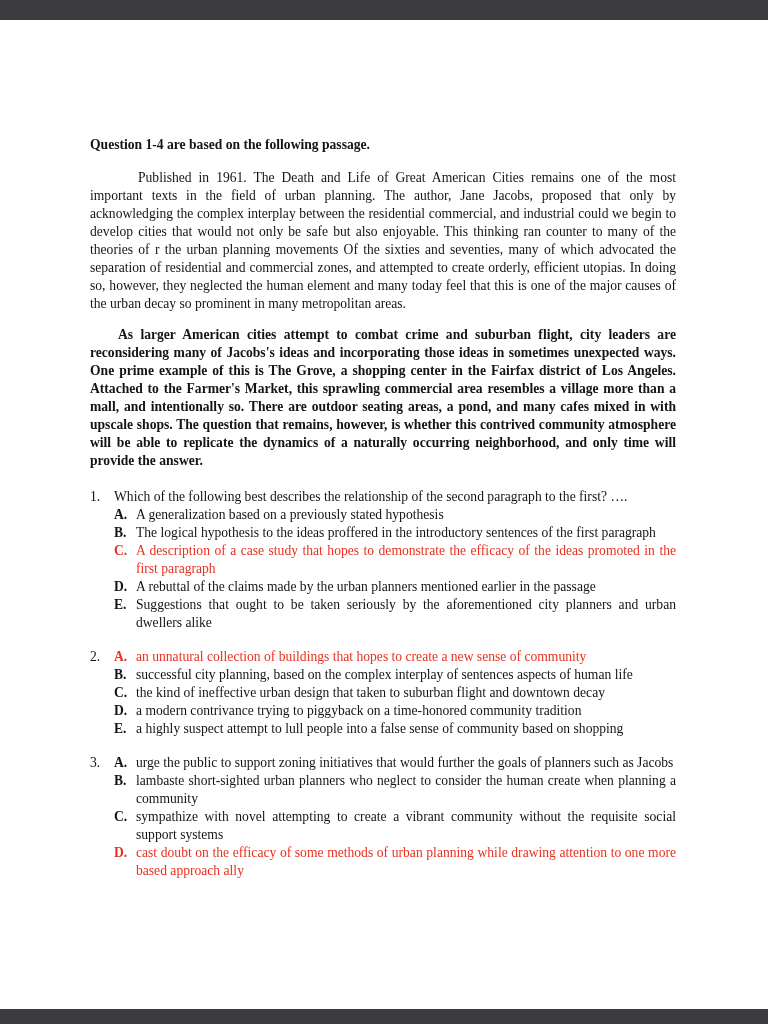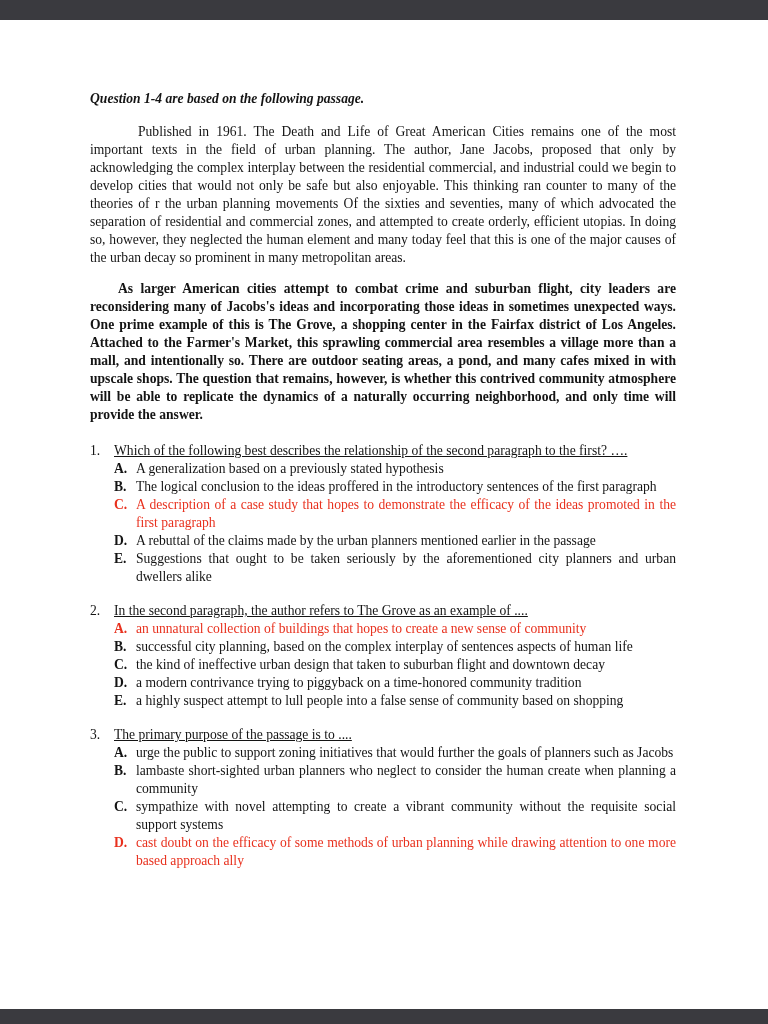--- a/index.html
+++ b/index.html
@@ -14,34 +14,34 @@
   .viewer-bar { width:100%; background:#3a3a3f; }
   .viewer-bar.top { height:20px; }
   .viewer-bar.bottom { height:15px; position:absolute; left:0; bottom:0; }
   .page {
     padding:70px 92px 0 90px;
     font-size:13.6px;
     line-height:18px;
   }
   .doc-header {
     font-weight:bold;
-    font-style:italic;
     margin-bottom:15px;
+    margin-top:46px;
   }
   .para {
     text-align:justify;
     margin-bottom:13px;
   }
   .para.p1 { text-indent:48px; }
   .para.p2 { text-indent:28px;font-weight:bold; }
   .questions { margin-top:18px; }
   .question { display:flex; margin-bottom:16px; }
   .qnum { width:24px; flex:none; }
   .qbody { flex:1; min-width:0; }
-  .stem { text-align:justify;text-decoration:underline; }
+  .stem { text-align:justify; }
   .option { display:flex; }
   .letter { width:22px; flex:none; font-weight:bold; }
   .otext { flex:1; min-width:0; text-align:justify; }
   .highlight { color:var(--hl, #e8311e); }
 </style>
 </head>
 <body>
 
 <div class="viewer-bar top"></div>
 
@@ -57,41 +57,40 @@
     <div class="question">
       <span class="qnum">1.</span>
       <div class="qbody">
         <div class="stem">Which of the following best describes the relationship of the second paragraph to the first? ….</div>
         <div class="option">
           <span class="letter">A.</span>
           <span class="otext">A generalization based on a previously stated hypothesis</span>
         </div>
         <div class="option">
           <span class="letter">B.</span>
-          <span class="otext">The logical conclusion to the ideas proffered in the introductory sentences of the first paragraph</span>
+          <span class="otext">The logical hypothesis to the ideas proffered in the introductory sentences of the first paragraph</span>
         </div>
         <div class="option highlight">
           <span class="letter">C.</span>
           <span class="otext">A description of a case study that hopes to demonstrate the efficacy of the ideas promoted in the first paragraph</span>
         </div>
         <div class="option">
           <span class="letter">D.</span>
           <span class="otext">A rebuttal of the claims made by the urban planners mentioned earlier in the passage</span>
         </div>
         <div class="option">
           <span class="letter">E.</span>
           <span class="otext">Suggestions that ought to be taken seriously by the aforementioned city planners and urban dwellers alike</span>
         </div>
       </div>
     </div>
 
     <div class="question">
       <span class="qnum">2.</span>
       <div class="qbody">
-        <div class="stem">In the second paragraph, the author refers to The Grove as an example of ....</div>
         <div class="option highlight">
           <span class="letter">A.</span>
           <span class="otext">an unnatural collection of buildings that hopes to create a new sense of community</span>
         </div>
         <div class="option">
           <span class="letter">B.</span>
           <span class="otext">successful city planning, based on the complex interplay of sentences aspects of human life</span>
         </div>
         <div class="option">
           <span class="letter">C.</span>
@@ -104,21 +103,20 @@
         <div class="option">
           <span class="letter">E.</span>
           <span class="otext">a highly suspect attempt to lull people into a false sense of community based on shopping</span>
         </div>
       </div>
     </div>
 
     <div class="question">
       <span class="qnum">3.</span>
       <div class="qbody">
-        <div class="stem">The primary purpose of the passage is to ....</div>
         <div class="option">
           <span class="letter">A.</span>
           <span class="otext">urge the public to support zoning initiatives that would further the goals of planners such as Jacobs</span>
         </div>
         <div class="option">
           <span class="letter">B.</span>
           <span class="otext">lambaste short-sighted urban planners who neglect to consider the human create when planning a community</span>
         </div>
         <div class="option">
           <span class="letter">C.</span>

